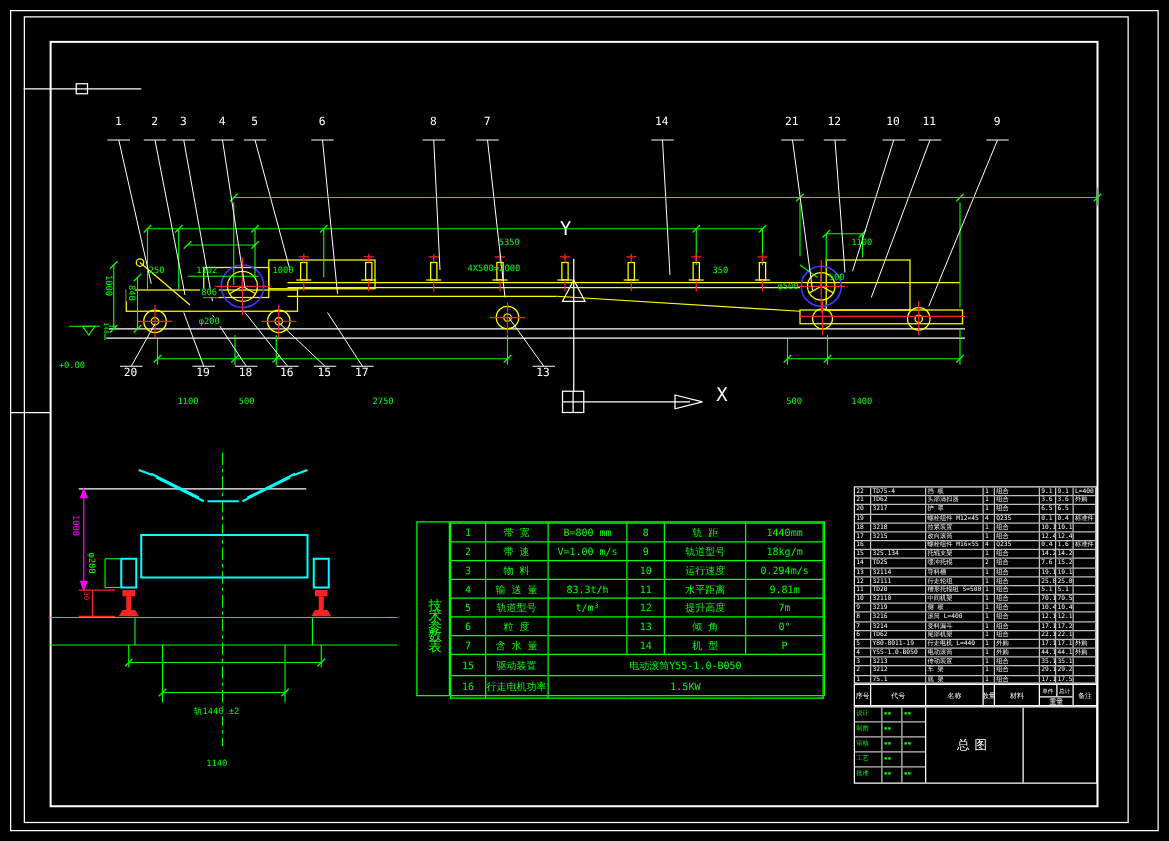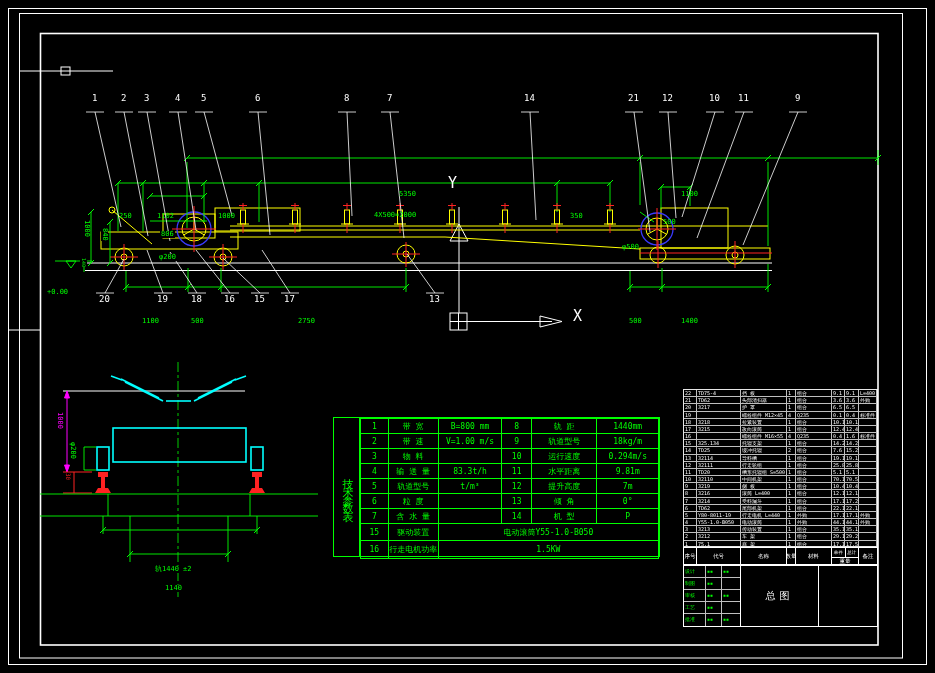--- a/index.html
+++ b/index.html
@@ -350,35 +350,35 @@
   <span class="dim" style="left:399px;top:147px">5350</span>
   <span class="dim" style="left:681px;top:147px">1100</span>
   <span class="dim" style="left:119px;top:169px">250</span>
   <span class="dim" style="left:157px;top:169px">1102</span>
   <span class="dim" style="left:218px;top:169px">1000</span>
   <span class="dim" style="left:374px;top:168px">4X500=2000</span>
   <span class="dim" style="left:570px;top:169px">350</span>
   <span class="dim bg" style="left:160px;top:187px">806</span>
   <span class="dim bg" style="left:158px;top:210px">φ200</span>
   <span class="dim" style="left:663px;top:175px">500</span>
-  <span class="dim" style="left:622px;top:200px">φ500</span>
+  <span class="dim" style="left:622px;top:182px">φ500</span>
   <span class="dim" style="left:142px;top:274px">1100</span>
   <span class="dim" style="left:191px;top:274px">500</span>
   <span class="dim" style="left:298px;top:274px">2750</span>
   <span class="dim" style="left:629px;top:274px">500</span>
   <span class="dim" style="left:681px;top:274px">1400</span>
   <span class="dim" style="left:47px;top:245px">+0.00</span>
   <span class="vdim" style="left:83px;top:220px">1000</span>
   <span class="vdim" style="left:101px;top:228px">840</span>
   <span class="vdim" style="left:80px;top:258px;font-size:5px">140</span>
   <span class="vdim" style="left:56px;top:412px;color:#ff00ff">1000</span>
   <span class="vdim" style="left:69px;top:442px">φ200</span>
   <span class="vdim" style="left:65px;top:473px;color:#ff2222;font-size:6px">30</span>
   <span class="dim bg" style="left:154px;top:522px">轨1440 ±2</span>
-  <span class="dim bg" style="left:164px;top:541px">1140</span>
+  <span class="dim bg" style="left:164px;top:564px">1140</span>
   <span class="axis" style="left:573px;top:309px">X</span>
   <span class="axis" style="left:448px;top:176px">Y</span>
 
   <div class="params">
     <div class="params-vlabel">技术参数表</div>
     <table class="params-tbl">
       <colgroup>
           <col style="width:28px">
           <col style="width:50px">
           <col style="width:64px">

